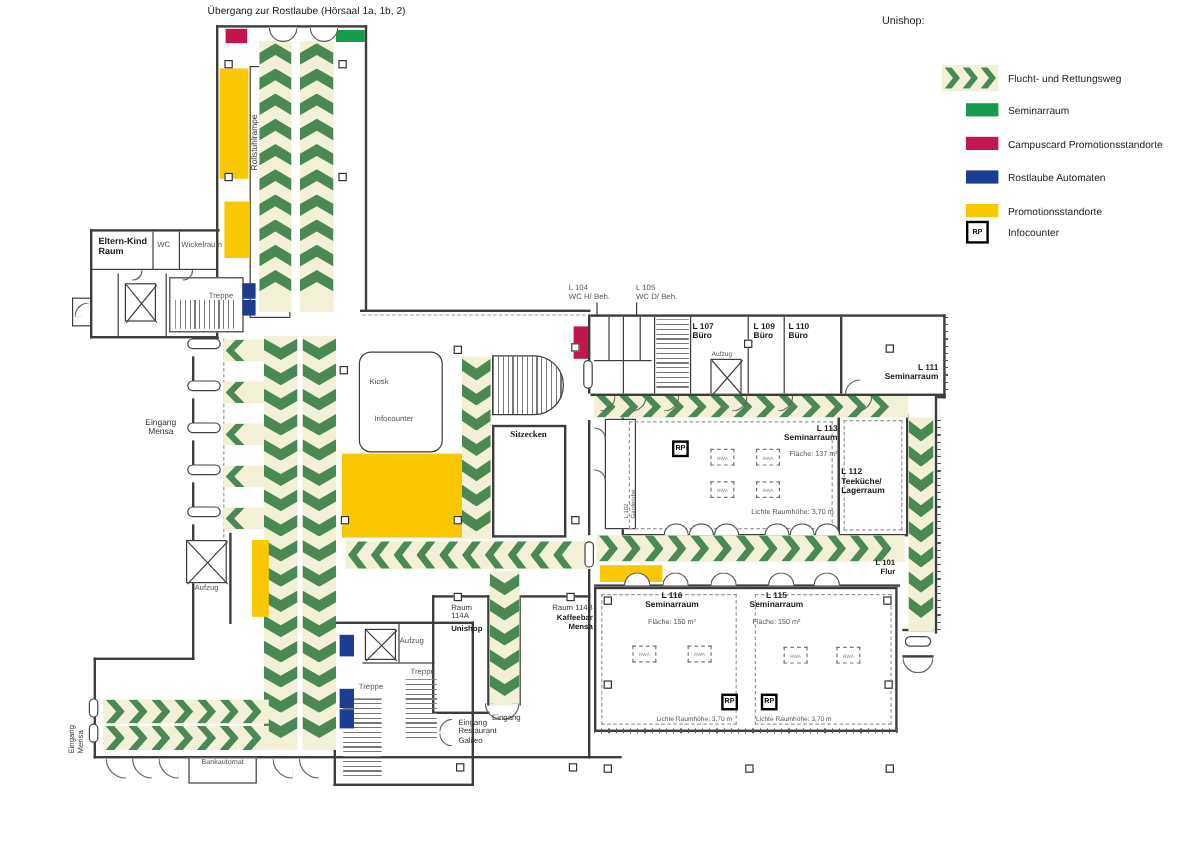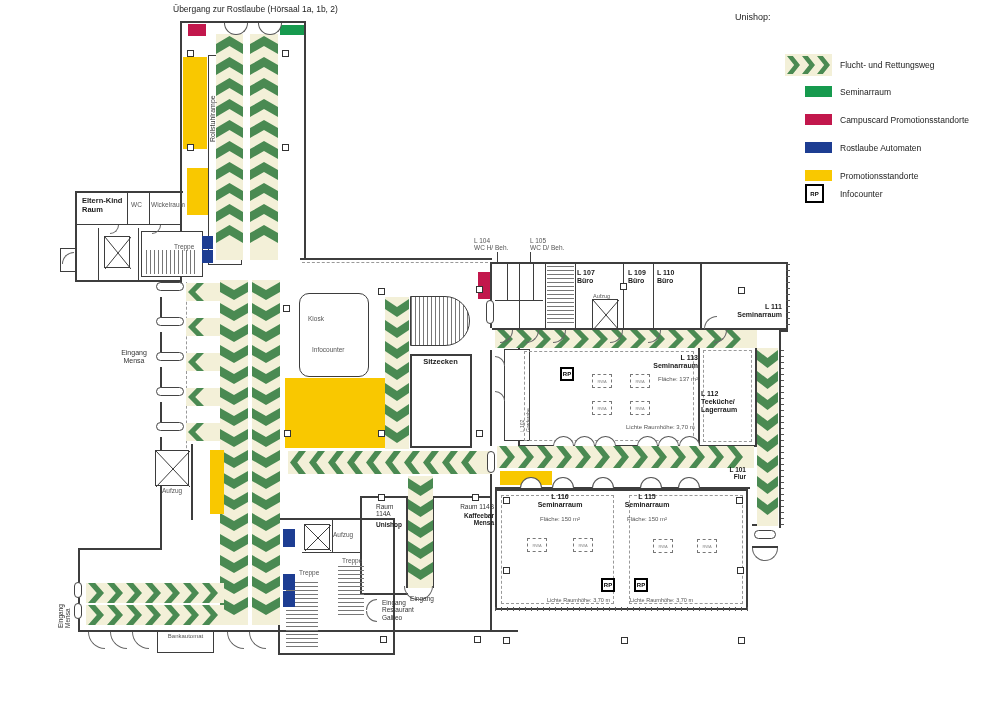--- a/index.html
+++ b/index.html
@@ -413,21 +413,21 @@
       <div class="abs lbl b" style="left: 82px; top: 197px; font-size: 7.5px;">Eltern-Kind
 Raum</div>
       <div class="abs lbl" style="left: 131px; top: 201px; font-size: 6.5px; color: rgb(85, 85, 85);">WC</div>
       <div class="abs lbl" style="left: 151px; top: 201px; font-size: 6.5px; color: rgb(85, 85, 85);">Wickelraum</div>
       <div class="abs lbl" style="left: 174px; top: 243px; font-size: 6.5px; color: rgb(85, 85, 85);">Treppe</div>
       <div class="abs lbl" style="left: 209px; top: 142px; font-size: 7px; width: 70px; transform: rotate(-90deg); transform-origin: left top;">Rollstuhlrampe</div>
       <div class="abs lbl" style="left: 112px; top: 349px; font-size: 7px; width: 44px; text-align: center;">Eingang
 Mensa</div>
       <div class="abs lbl" style="left: 308px; top: 315px; font-size: 6.5px; color: rgb(85, 85, 85);">Kiosk</div>
       <div class="abs lbl" style="left: 312px; top: 346px; font-size: 6.5px; color: rgb(85, 85, 85);">Infocounter</div>
-      <div class="abs lbl b" style="left: 413px; top: 358px; font-size: 7.5px; width: 55px; text-align: center;">Sitzecken</div>
+      <div class="abs lbl b" style="left: 413px; top: 358px; font-size: 7.5px; width: 55px; text-align: center; font-family: Liberation Serif, serif;">Sitzecken</div>
       <div class="abs lbl" style="left: 162px; top: 487px; font-size: 6.5px; color: rgb(85, 85, 85);">Aufzug</div>
       <div class="abs lbl" style="left: 474px; top: 237px; font-size: 6.5px; color: rgb(85, 85, 85);">L 104
 WC H/ Beh.</div>
       <div class="abs lbl" style="left: 530px; top: 237px; font-size: 6.5px; color: rgb(85, 85, 85);">L 105
 WC D/ Beh.</div>
       <div class="abs lbl b" style="left: 577px; top: 269px; font-size: 7px;">L 107
 Büro</div>
       <div class="abs lbl" style="left: 593px; top: 293px; font-size: 5.5px; color: rgb(85, 85, 85);">Aufzug</div>
       <div class="abs lbl b" style="left: 628px; top: 269px; font-size: 7px;">L 109
 Büro</div>

